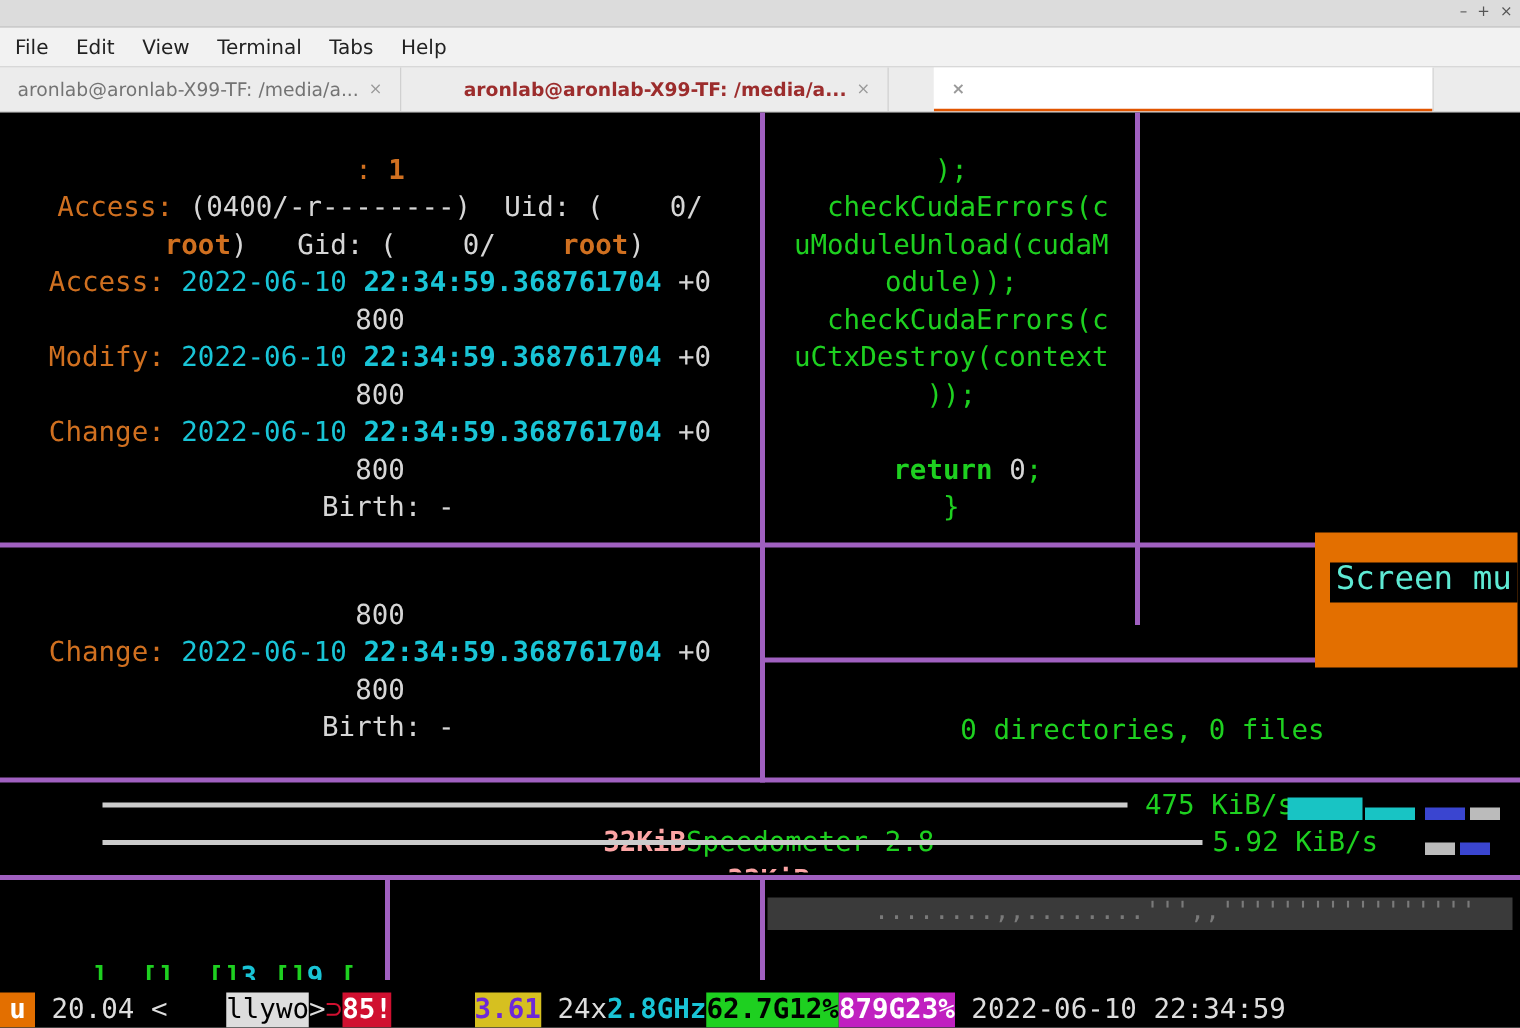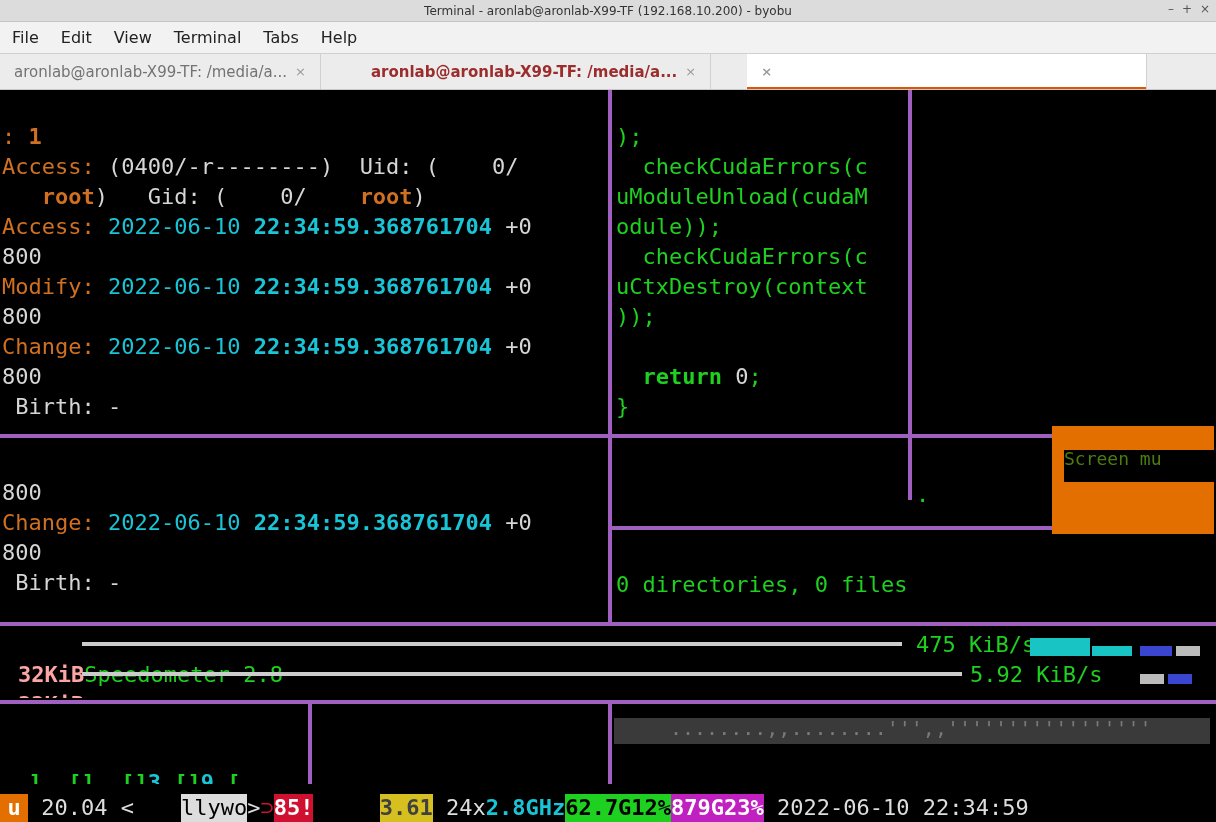--- a/index.html
+++ b/index.html
@@ -48,20 +48,21 @@
   .tab.active::after{
     content:""; position:absolute; left:0; right:0; bottom:-1px; height:3px;
     background:#e15500;
   }
   .tab .x{ color:#9a9a9a; font-size:13px;}
   
   .term {
     flex:1; background:#000; color:#ddd;
     position:relative;
     line-height:1.0;
+    text-align:center;
   }
   .pane {
     position:absolute;
     overflow:hidden;
     white-space:pre;
     font-size:22px;
     letter-spacing:0px;
     color:#bbb;
   }
   .vline { position:absolute; width:4px; background:#a060c0;}
@@ -75,22 +76,22 @@
   .cb{color:#19c4d6;font-weight:bold;}
   .w{color:#d6d6d6;}
   .d{color:#7a7a7a;}
   .db{color:#fca5a5;font-weight:bold;margin-left:16px;}
   
   .notif {
     position:absolute;
     background:#e36f00;
   }
   .notif-inner{
-    position:absolute; background:#000; color:#4d7c0f;
-    font-size:18px; white-space:pre; padding:0 0;
+    position:absolute; background:#000; color:#5eead4;
+    font-size:26px; white-space:pre; padding:0 0;
   }
   
   .barlight{position:absolute;height:4px;background:#ccc;}
   .barshade{position:absolute;height:10px;background:#3a3a3a;}
   .minibar{position:absolute;background:#18c4c4;}
   .minibar2{position:absolute;background:#3a45d0;}
   .minibar3{position:absolute;background:#bbb;}
   
   .statusbar{
     position:absolute; left:0; right:0; bottom:0; height:28px;
@@ -98,30 +99,29 @@
     display:flex; align-items:stretch;
     font-size:22px; white-space:pre;
   }
   .sb{display:inline-flex;align-items:center;padding:0 0px;}
   .sb-u{background:#e36f00;color:#fff;font-weight:bold;width:28px;justify-content:center;}
   .sb-w{color:#ddd;}
   .sb-box{color:#fff;}
   .sb-sep{color:#d01030;}
   .sb-85{background:#d01030;color:#fff;font-weight:bold;}
   .sb-up{background:#3a35d8;color:#fff;font-weight:bold;margin-top:48px;}
-  .sb-load{background:#d6c020;color:#404040;font-weight:bold;}
+  .sb-load{background:#d6c020;color:#6d28d9;font-weight:bold;}
   .sb-freq{color:#19c4d6;font-weight:bold;}
   .sb-mem{background:#1ed020;color:#000;font-weight:bold;}
   .sb-disk{background:#c020c0;color:#fff;font-weight:bold;}
 </style>
 </head>
 <body>
 
 <div class="titlebar">
-  <span>Terminal - aronlab@aronlab-X99-TF (192.168.10.200) - byobu</span>
   <div class="win-btns">
     <span>–</span>
     <span>+</span>
     <span>×</span>
   </div>
 </div>
 
 <div class="menubar">
   <span>File</span>
   <span>Edit</span>
@@ -205,21 +205,21 @@
   <span class="pane g" style="left:970px; top:570px; line-height:30px;">5.92 KiB/s</span>
   <div class="barlight" style="left:82px; top:552px; width:820px;"></div>
   <div class="barlight" style="left:82px; top:582px; width:880px;"></div>
   <div class="minibar" style="left:1030px; top:548px; width:60px;height:18px;"></div>
   <div class="minibar" style="left:1092px; top:556px; width:40px;height:10px;"></div>
   <div class="minibar2" style="left:1140px; top:556px; width:32px;height:10px;"></div>
   <div class="minibar3" style="left:1176px; top:556px; width:24px;height:10px;"></div>
   <div class="minibar3" style="left:1140px; top:584px; width:24px;height:10px;"></div>
   <div class="minibar2" style="left:1168px; top:584px; width:24px;height:10px;"></div>
 
-  <div class="pane" style="left:2px; top:660px; width:300px; height:34px; font-size:22px;">
+  <div class="pane" style="left:16px; top:660px; width:300px; height:34px; font-size:22px;">
 <span class="gb">  ]  </span><span class="gb">[]  </span><span class="gb">[]</span><span class="cb">3 </span><span class="gb">[]</span><span class="cb">9 </span><span class="gb">[</span></div>
 
   <div class="barshade" style="left:614px; top:628px; width:596px; height:26px;"></div>
   <div class="pane d" style="left:670px; top:628px; width:540px; font-size:20px;">........,,........''',,'''''''''''''''''</div>
 
   <div class="statusbar">
     <span class="sb sb-u">u</span>
     <span class="sb sb-w"> 20.04 </span>
     <span class="sb sb-w">&lt;</span>
     <span class="sb sb-box" style="background:#ddd;color:#000;margin-left:47px;">llywo</span>

